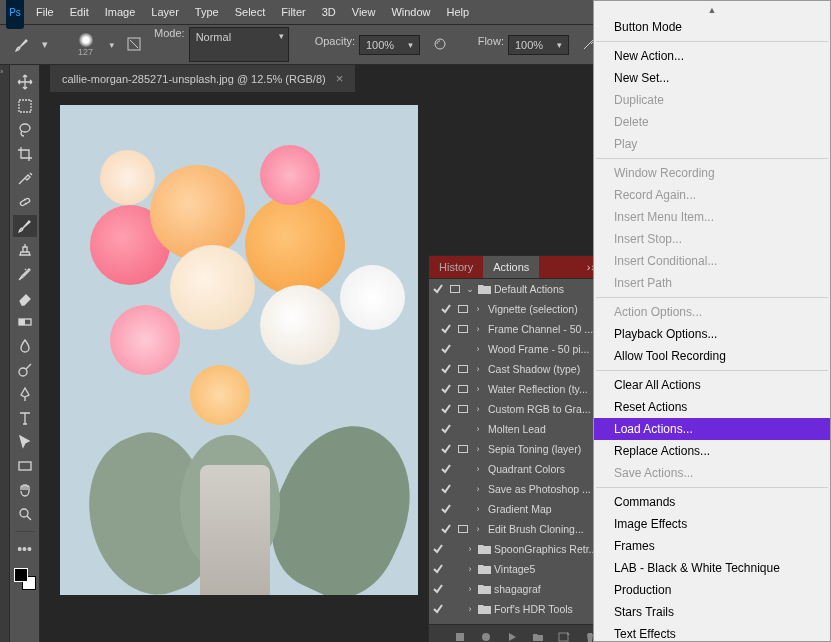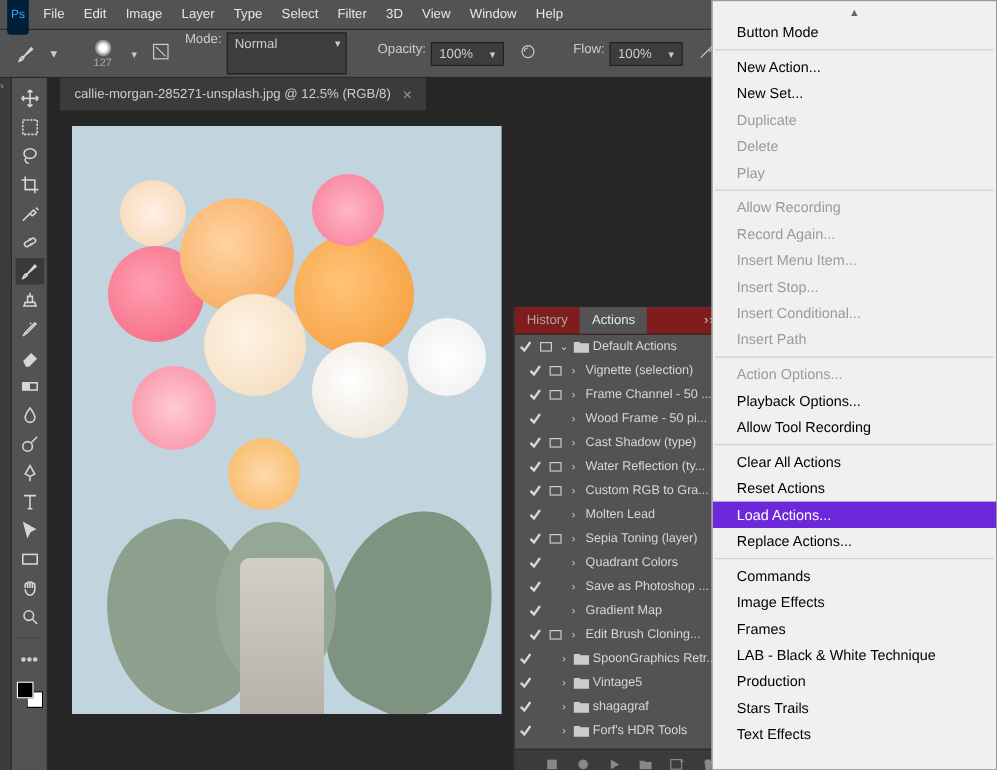--- a/index.html
+++ b/index.html
@@ -530,35 +530,36 @@
 <div class="ctx-menu" id="ctx-menu">
     <div class="ctx-arrow">▲</div>
     <div class="ctx-item normal">Button Mode</div>
     <div class="ctx-sep"></div>
     <div class="ctx-item normal">New Action...</div>
     <div class="ctx-item normal">New Set...</div>
     <div class="ctx-item disabled">Duplicate</div>
     <div class="ctx-item disabled">Delete</div>
     <div class="ctx-item disabled">Play</div>
     <div class="ctx-sep"></div>
-    <div class="ctx-item disabled">Allow Recording</div>
+    <div class="ctx-item disabled">Window Recording</div>
     <div class="ctx-item disabled">Record Again...</div>
     <div class="ctx-item disabled">Insert Menu Item...</div>
     <div class="ctx-item disabled">Insert Stop...</div>
     <div class="ctx-item disabled">Insert Conditional...</div>
     <div class="ctx-item disabled">Insert Path</div>
     <div class="ctx-sep"></div>
     <div class="ctx-item disabled">Action Options...</div>
     <div class="ctx-item normal">Playback Options...</div>
     <div class="ctx-item normal">Allow Tool Recording</div>
     <div class="ctx-sep"></div>
     <div class="ctx-item normal">Clear All Actions</div>
     <div class="ctx-item normal">Reset Actions</div>
     <div class="ctx-item highlight">Load Actions...</div>
     <div class="ctx-item normal">Replace Actions...</div>
+    <div class="ctx-item disabled">Save Actions...</div>
     <div class="ctx-sep"></div>
     <div class="ctx-item normal">Commands</div>
     <div class="ctx-item normal">Image Effects</div>
     <div class="ctx-item normal">Frames</div>
     <div class="ctx-item normal">LAB - Black &amp; White Technique</div>
     <div class="ctx-item normal">Production</div>
     <div class="ctx-item normal">Stars Trails</div>
     <div class="ctx-item normal">Text Effects</div>
   </div>
 

